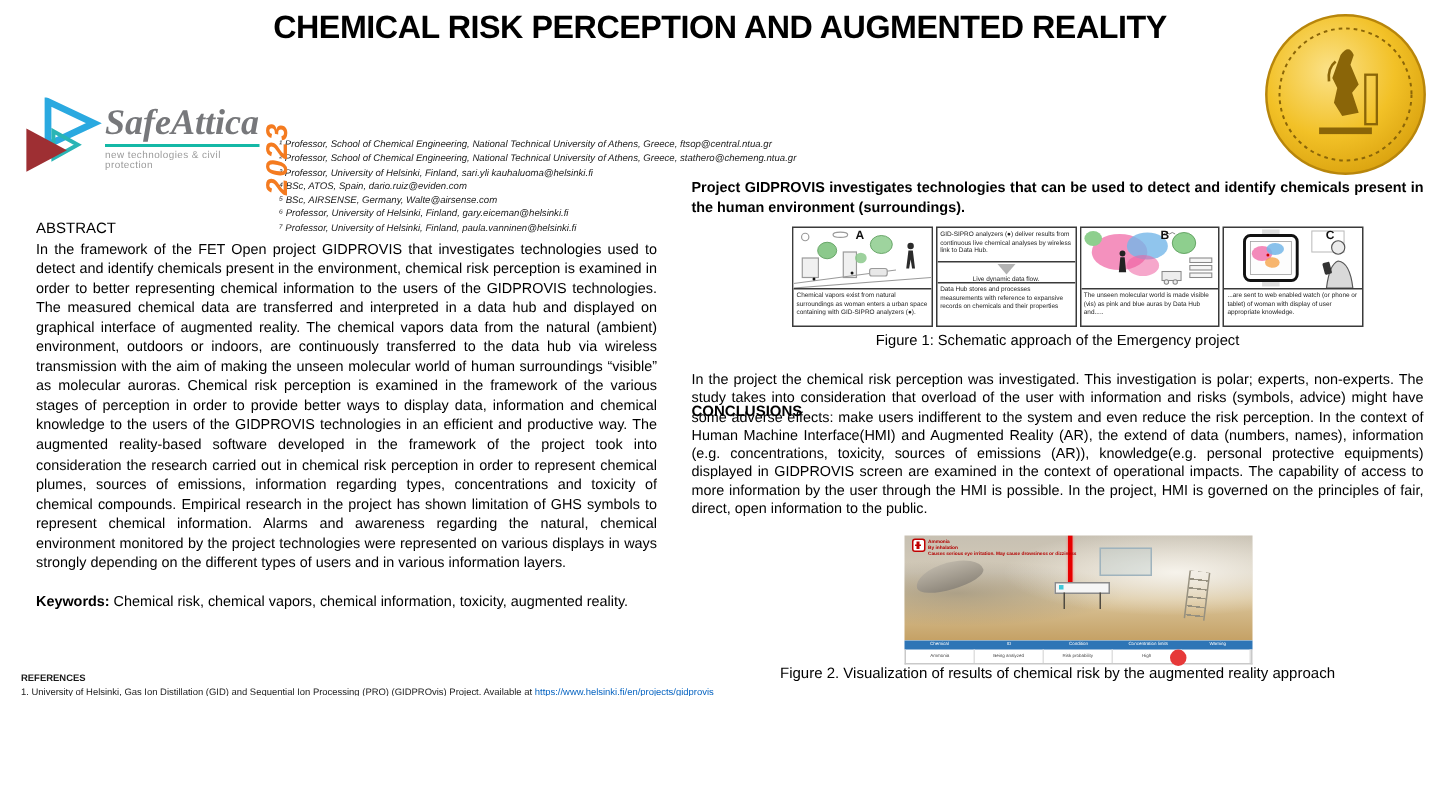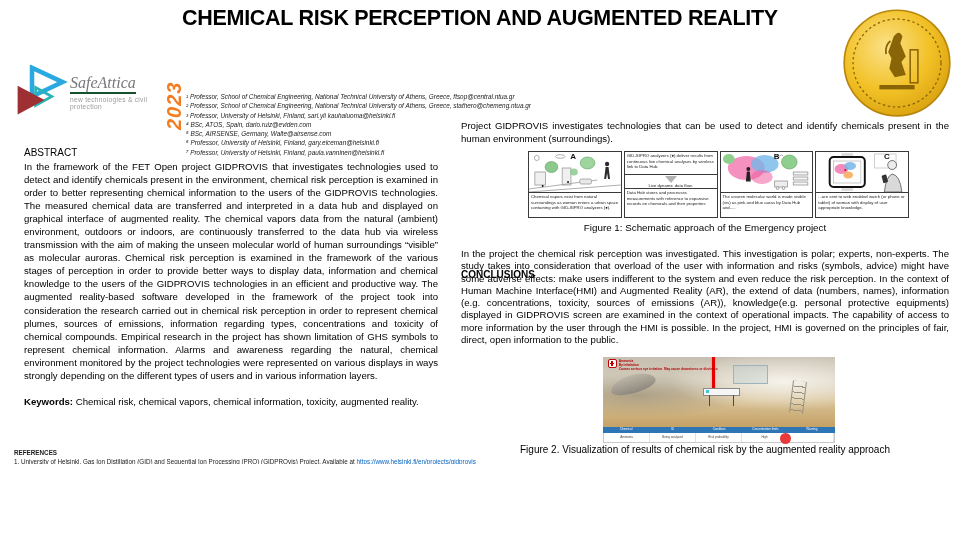--- a/index.html
+++ b/index.html
@@ -11,40 +11,40 @@
          font-size:21.5px;font-weight:bold;letter-spacing:-0.3px;margin:0;}
   .authors{position:absolute;top:33px;left:100px;width:760px;text-align:center;
            font-size:12.3px;font-weight:bold;line-height:1.5;}
   .affiliations{position:absolute;top:92px;left:186px;width:470px;
                 font-size:6.4px;font-style:italic;line-height:1.45;color:#1a1a1a;}
 
   
   .sa-logo{position:absolute;left:14px;top:46px;width:172px;height:92px;display:flex;align-items:center;}
   .sa-tri{width:54px;height:54px;flex:none;}
   .sa-text{margin-left:2px;}
-  .sa-name{font-family:"Liberation Serif",serif;font-style:italic;font-weight:normal;
-           font-size:16px;color:#77787b;display:inline-block;border-bottom:2px solid #14532d;
+  .sa-name{font-family:"Liberation Serif",serif;font-style:italic;font-weight:bold;
+           font-size:24px;color:#77787b;display:inline-block;border-bottom:2px solid #14b8a6;
            padding-bottom:1px;line-height:1.05;}
   .sa-tag{font-size:6.6px;color:#9a9a9a;letter-spacing:.3px;margin-top:2px;}
   .sa-year{writing-mode:vertical-rl;transform:rotate(180deg);font-size:20px;font-weight:bold;
            font-style:italic;color:#f47b20;height:76px;margin-left:1px;letter-spacing:1px;}
 
   
   .seal{position:absolute;right:8px;top:6px;width:110px;height:114px;}
 
   
   .abstract{position:absolute;left:24px;top:147px;width:414px;}
   .sec-h{font-size:10px;font-weight:normal;margin:0 0 2px 0;}
   .abstract p{font-size:9.6px;line-height:1.36;text-align:justify;margin:0;}
   .kw{margin-top:13px !important;}
   .kw b{font-weight:bold;}
 
   
   .intro{position:absolute;left:461px;top:120px;width:488px;font-size:9.6px;
-         line-height:1.35;text-align:justify;margin:0;}
+         line-height:1.35;text-align:justify;margin:0;font-weight:bold;}
 
   
   .fig1{position:absolute;left:528px;top:151px;width:381px;height:67px;display:flex;gap:2px;}
   .panel{flex:1;border:1px solid #3a3a3a;background:#fff;display:flex;flex-direction:column;overflow:hidden;}
   .sketch{flex:1;position:relative;overflow:hidden;background:#fff;}
   .sketch svg{width:100%;height:100%;display:block;}
   .plabel{position:absolute;top:0;font-size:8px;font-weight:bold;color:#111;}
   .pl-a{left:45%;} .pl-b{left:58%;} .pl-c{right:20%;}
   .pcap{border-top:1px solid #3a3a3a;padding:1px 2px;font-size:4.3px;line-height:1.3;
         color:#222;height:22px;overflow:hidden;}

